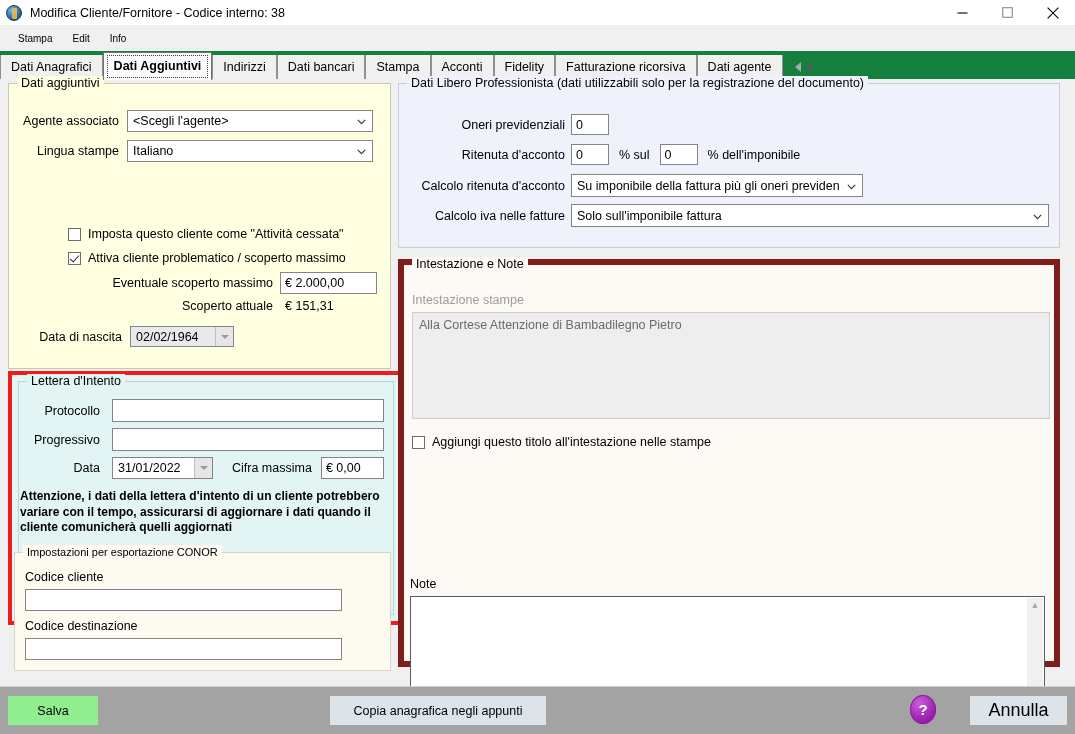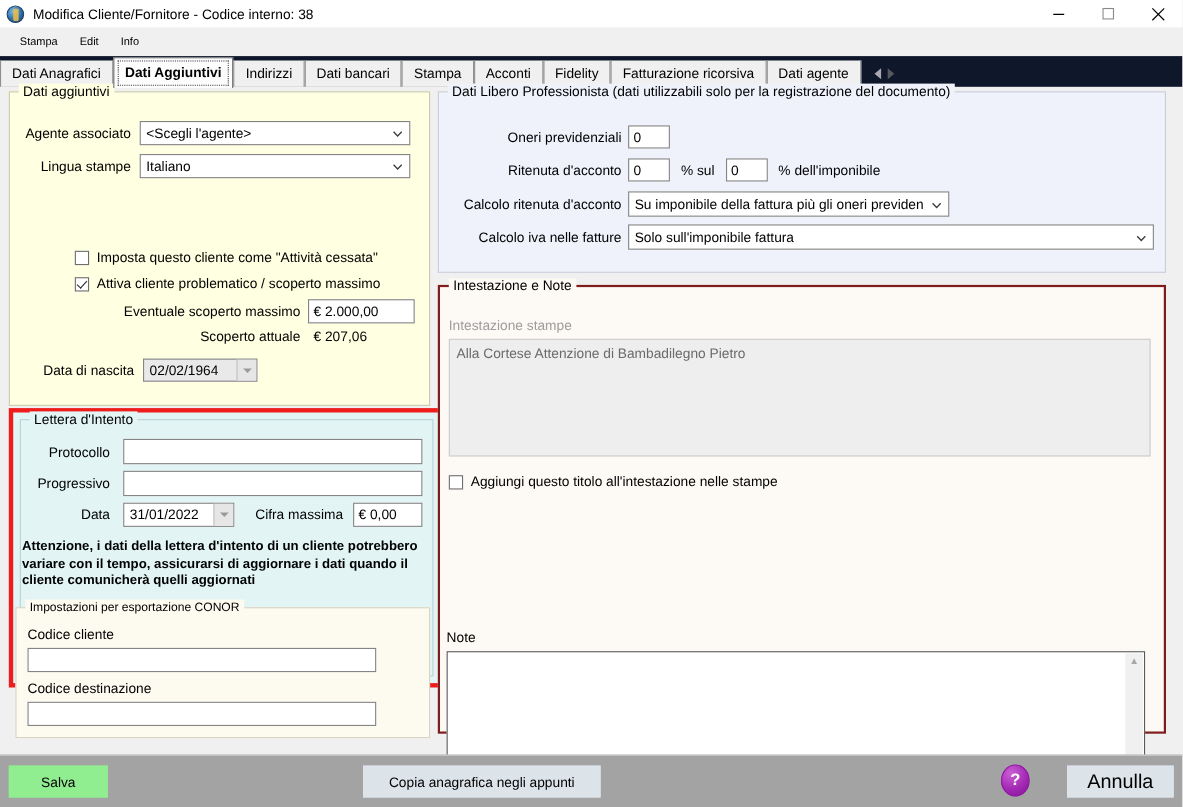--- a/index.html
+++ b/index.html
@@ -90,21 +90,21 @@
     font-size: 10px;
     color: #000;
     white-space: nowrap;
   }
 
   
   .tabstrip {
     position: absolute;
     left: 0; top: 51px;
     width: 1075px; height: 28px;
-    background: #0f172a;
+    background: #15803d;
     display: flex;
     align-items: flex-end;
     box-sizing: border-box;
   }
   .tab {
     height: 24px;
     line-height: 24px;
     padding: 0 10px;
     font-size: 12.5px;
     color: #000;
@@ -311,21 +311,21 @@
     border: 1px solid #c9cdd8;
     box-sizing: border-box;
   }
   .panel-prof > .legend { background: #eff2fb; }
 
   .panel-note {
     position: absolute;
     left: 398px; top: 180px;
     width: 662px; height: 408px;
     background: #fdfaf6;
-    border: 2px solid #7f1d1d;
+    border: 6px solid #7f1d1d;
     box-sizing: border-box;
   }
   .panel-note > .legend { background: #fdfaf6; }
 
   .ta-readonly {
     position: absolute;
     background: #eeeeee;
     border: 1px solid #cccccc;
     box-sizing: border-box;
     font-size: 12.5px;
@@ -528,21 +528,21 @@
 
       <div class="row" style="left:8px; top:188px; width:370px;">
         <div class="lbl" style="width:256px; text-align:right;">Eventuale scoperto massimo</div>
         <div class="txt" style="width:97px; height:22px; margin-left:7px;">
           <span>€ 2.000,00</span>
         </div>
       </div>
 
       <div class="row" style="left:8px; top:215px; width:370px;">
         <div class="lbl" style="width:256px; text-align:right;">Scoperto attuale</div>
-        <div class="lbl" style="margin-left:12px;">€ 207,06</div>
+        <div class="lbl" style="margin-left:12px;">€ 151,31</div>
       </div>
 
       <div class="row" style="left:8px; top:242px; width:370px;">
         <div class="lbl" style="width:105px; text-align:right;">Data di nascita</div>
         <div class="datebox" style="width:104px; height:21px; margin-left:8px; background:#e9e9e9;">
           <span>02/02/1964</span>
           <span class="dd">
               <i></i>
             </span>
         </div>

